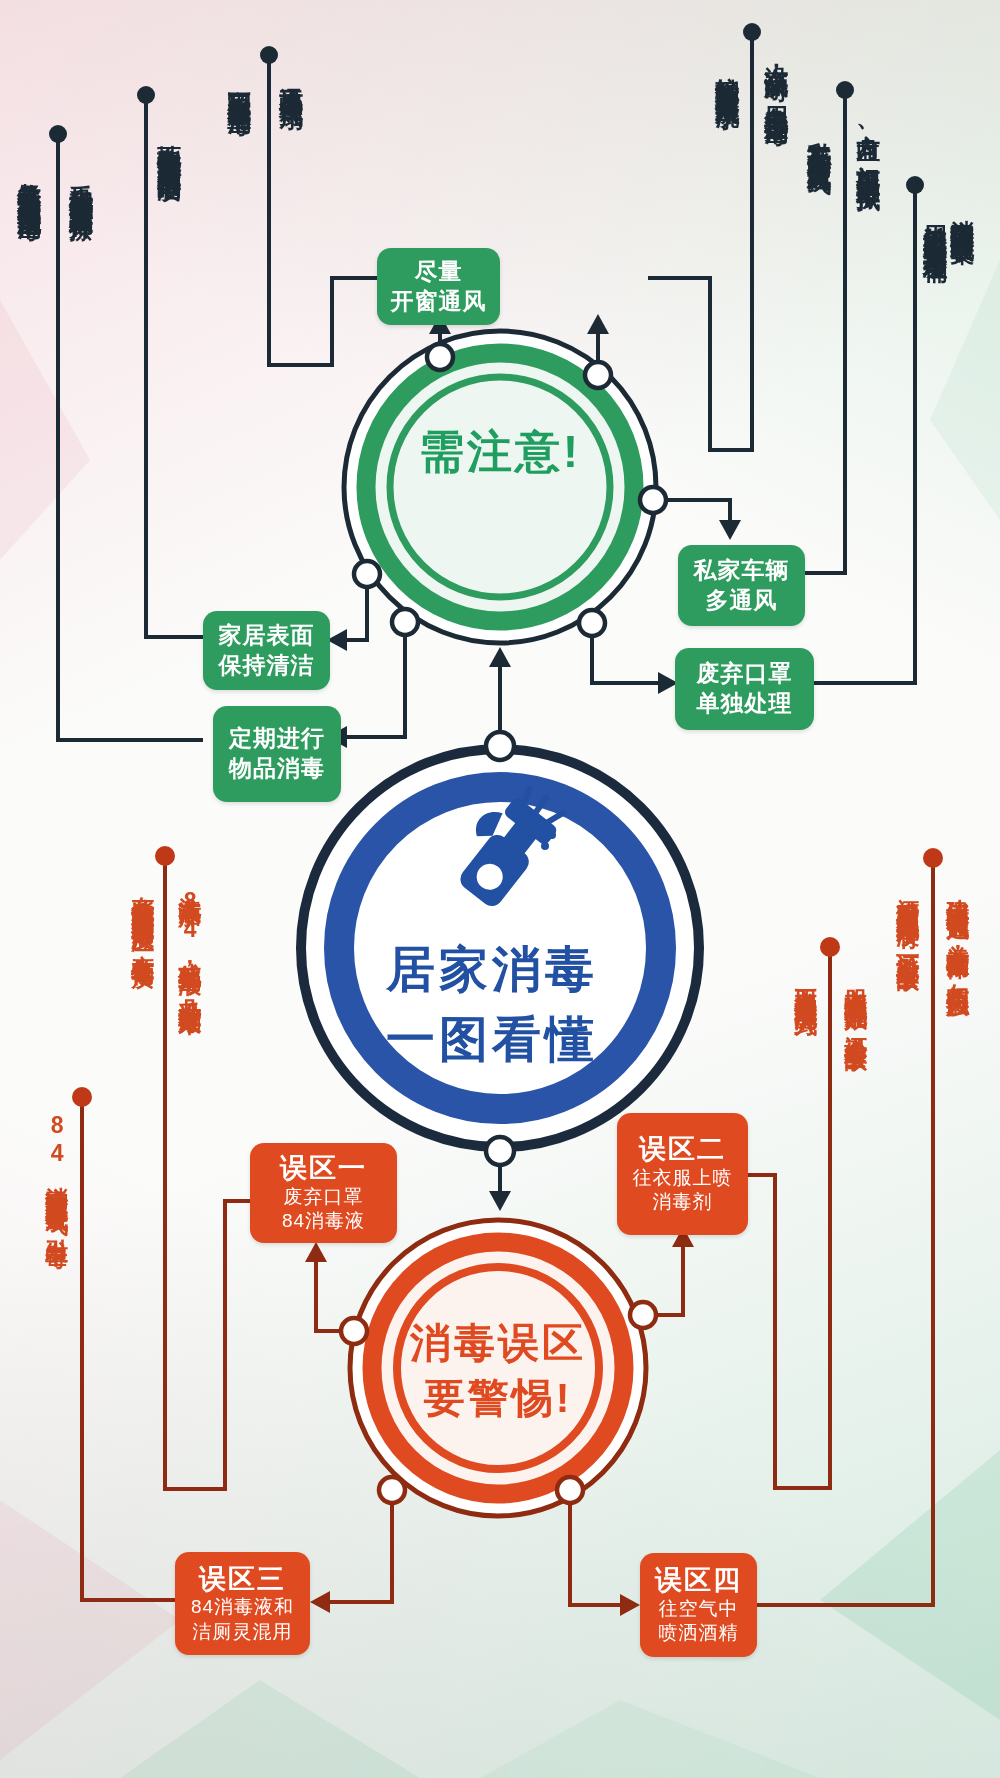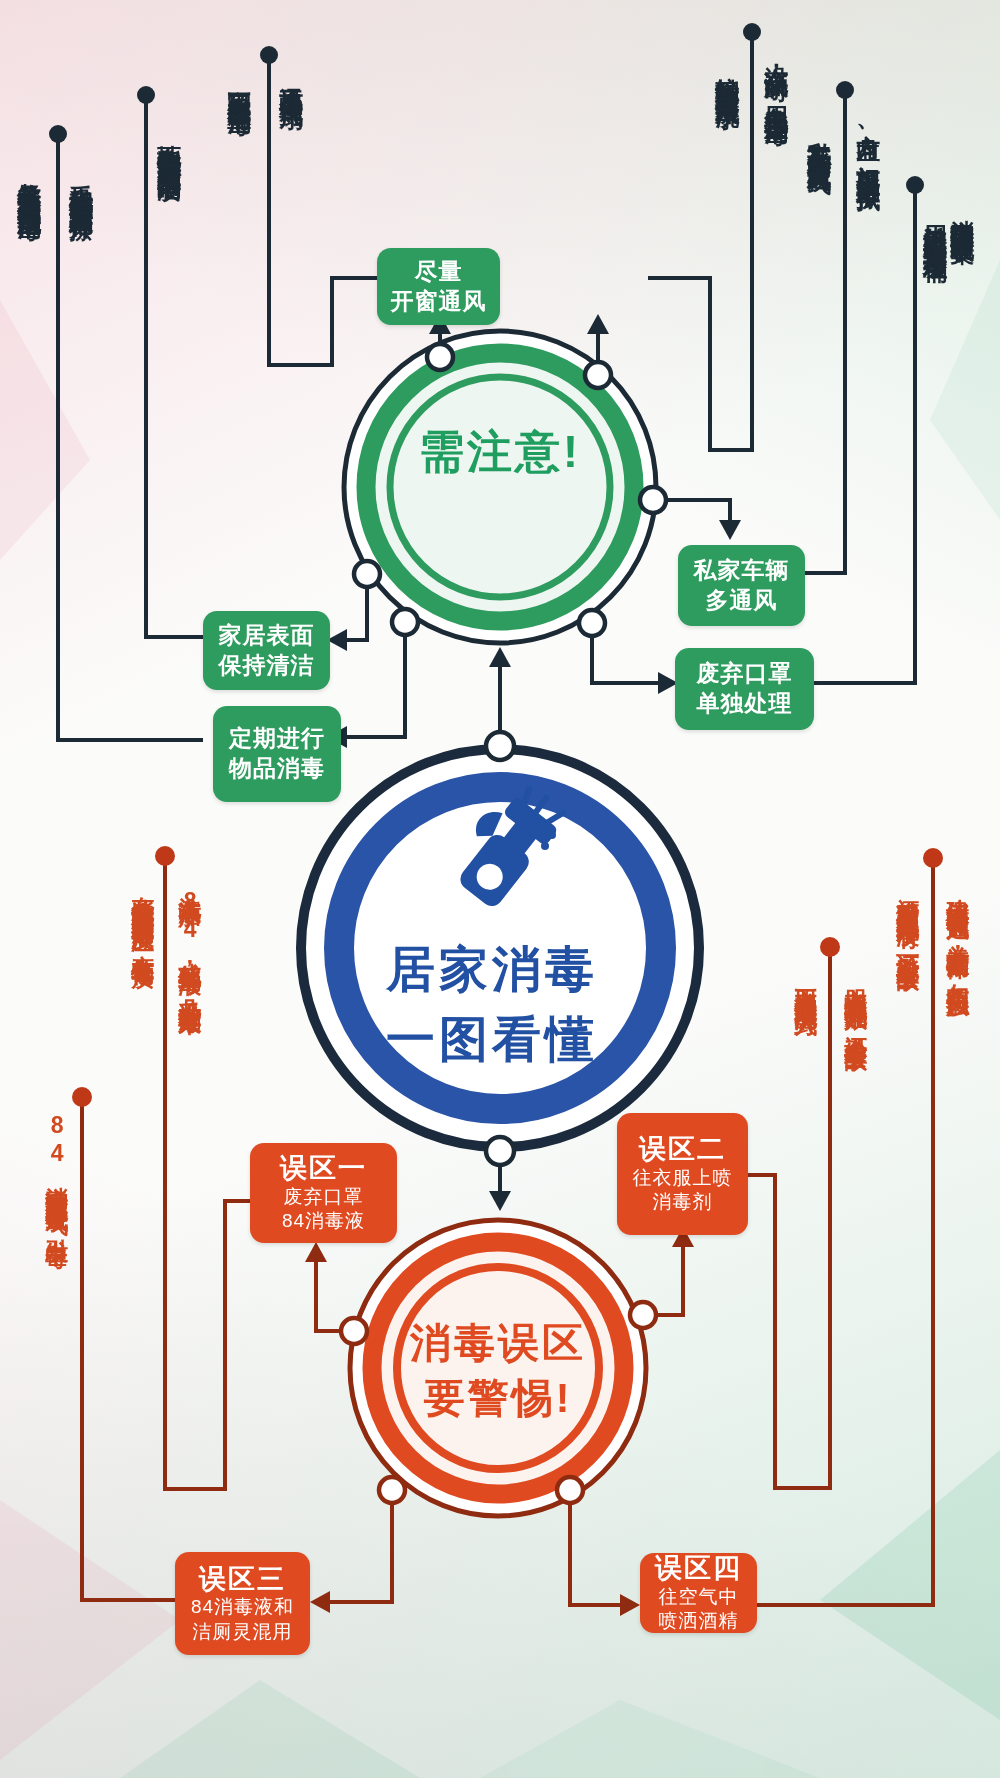--- a/index.html
+++ b/index.html
@@ -209,21 +209,21 @@
   <div class="mythbox" style="left:617px;top:1113px;width:131px;height:122px">
     <div class="t">误区二</div>
     <div class="b">往衣服上喷</div>
     <div class="b">消毒剂</div>
   </div>
   <div class="mythbox" style="left:175px;top:1552px;width:135px;height:103px">
     <div class="t">误区三</div>
     <div class="b">84消毒液和</div>
     <div class="b">洁厕灵混用</div>
   </div>
-  <div class="mythbox" style="left:640px;top:1553px;width:117px;height:80px">
+  <div class="mythbox" style="left:640px;top:1553px;width:117px;height:104px">
     <div class="t">误区四</div>
     <div class="b">往空气中</div>
     <div class="b">喷洒酒精</div>
   </div>
 
   <div class="vtext vgreen" style="left:17px;top:163px">餐饮具煮沸消毒或用含氯消毒液浸泡消毒</div>
   <div class="vtext vgreen" style="left:69px;top:165px">手机和鼠标键盘等采用酒精棉球棉片擦</div>
   <div class="vtext vgreen" style="left:157px;top:125px">地面和物体表面必要时用含氯消毒剂喷洒</div>
   <div class="vtext vgreen" style="left:227px;top:72px">家里的空气一般不需消毒</div>
   <div class="vtext vgreen" style="left:279px;top:68px">通风不畅可使用排气扇</div>

